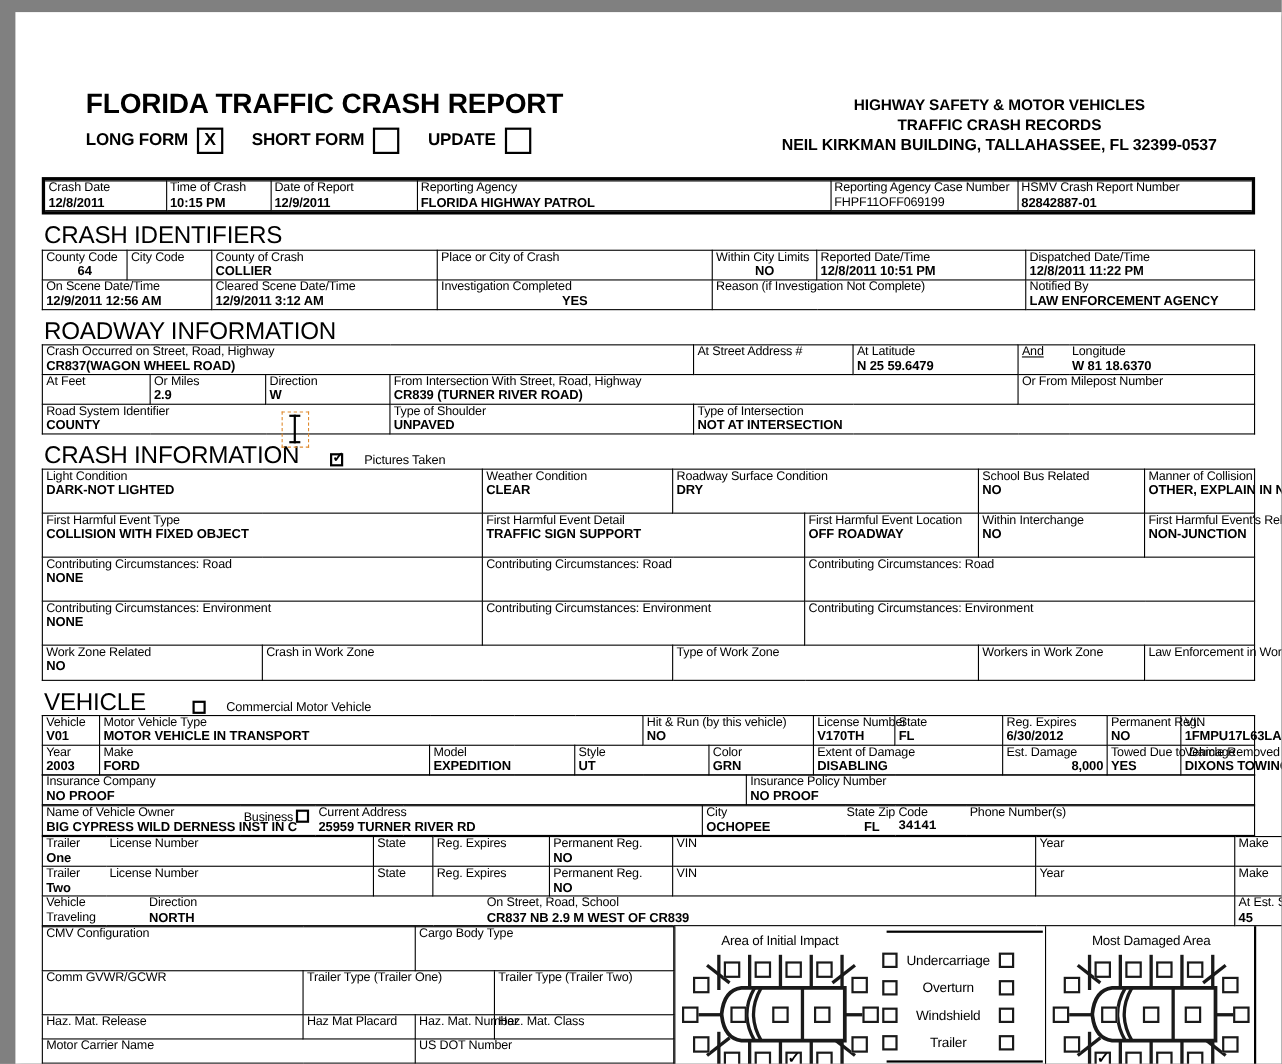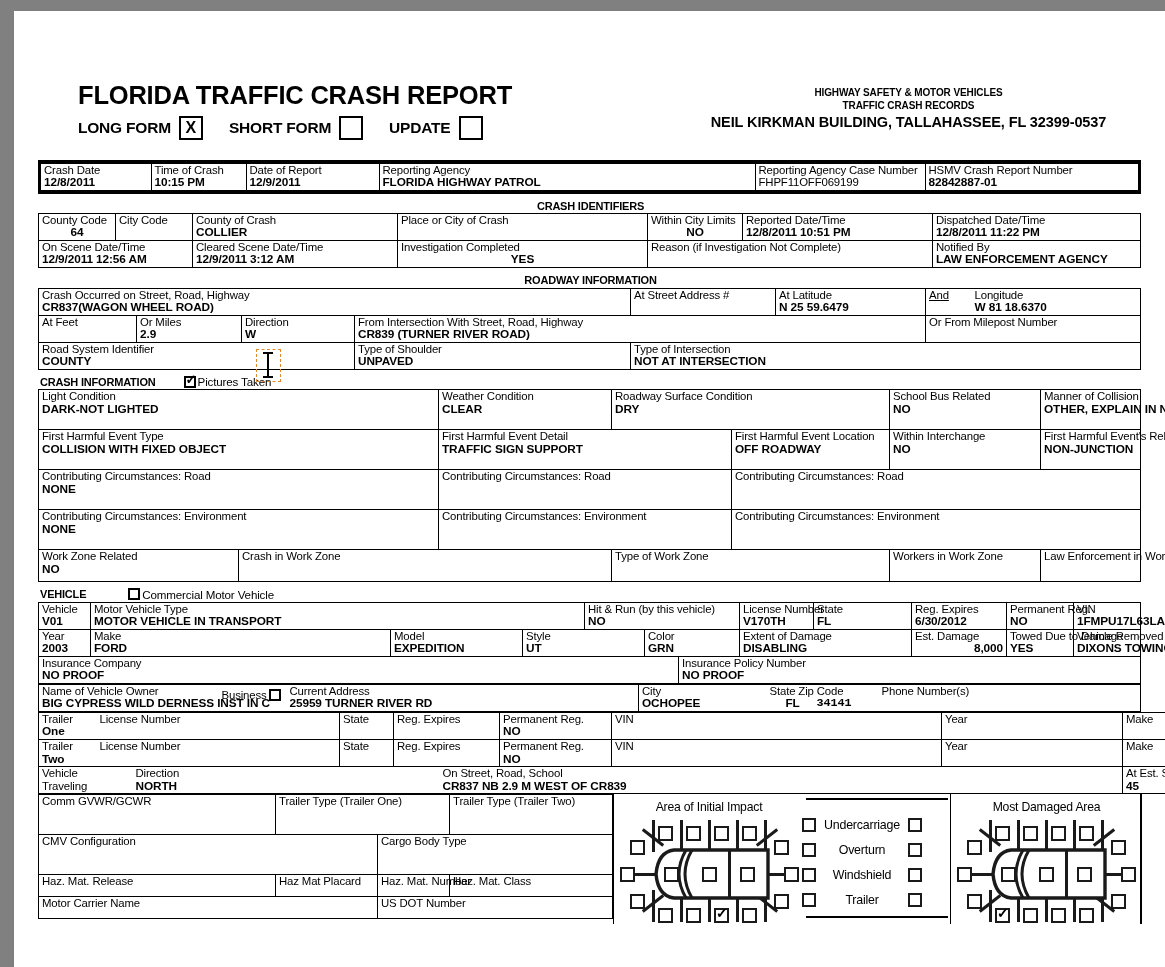--- a/index.html
+++ b/index.html
@@ -35,31 +35,31 @@
   .formrow { display: flex; align-items: center; gap: 0; }
   .formrow .lbl {
     font-size: 15.5px; font-weight: bold; letter-spacing: -0.2px;
   }
   .tickbox {
     width: 24px; height: 24px; border: 2px solid #000;
     margin: 0 26px 0 8px;
     display: inline-flex; align-items: center; justify-content: center;
     font-size: 16px; font-weight: bold; line-height: 1;
   }
-  .hdr-right .l1 { font-size: 10px; font-weight: bold; letter-spacing: -0.1px; line-height: 1.28;}
+  .hdr-right .l1 { font-size: 14px; font-weight: bold; letter-spacing: -0.1px; line-height: 1.28;}
   .hdr-right .l3 { font-size: 14.5px; font-weight: bold; letter-spacing: -0.1px; line-height: 1.28;}
 
   
   .sec-title {
-    font-size: 11px; font-weight: bold; letter-spacing: -0.2px;
-    margin: 7px 0 1px 2px; line-height: 1.05; text-align: center;
+    font-size: 22px; font-weight: normal; letter-spacing: -0.2px;
+    margin: 7px 0 1px 2px; line-height: 1.05;
   }
   .sec-title-row { display: flex; align-items: flex-end; }
   .sec-title-row .cb-inline {
-    display: flex; align-items: center; gap: 2px;
+    display: flex; align-items: center; gap: 19px;
     margin-left: 16px; margin-bottom: 1px;
   }
   .grid { border-collapse: collapse; width: 100%; table-layout: fixed; }
   .grid td {
     border: 1px solid #000;
     padding: 0px 3px 1px 3px;
     vertical-align: top;
     line-height: 1.08;
     height: 22px;
   }
@@ -745,39 +745,39 @@
     <div style="width:575px;">
       <table class="grid">
         <colgroup>
           <col style="width:237px">
               <col style="width:102px">
               <col style="width:72px">
               <col style="width:auto">
         </colgroup>
         <tbody>
               <tr style="height:40px;">
+          <td colspan="2" style="height:40px;">
+            <span class="fl">CMV Configuration</span>
+            <span class="fv"></span>
+          </td>
+          <td colspan="2" style="height:40px;">
+            <span class="fl">Cargo Body Type</span>
+            <span class="fv"></span>
+          </td>
+        </tr>
+        <tr style="height:40px;">
           <td style="height:40px;">
             <span class="fl">Comm GVWR/GCWR</span>
             <span class="fv"></span>
           </td>
           <td colspan="2" style="height:40px;">
             <span class="fl">Trailer Type (Trailer One)</span>
           </td>
           <td style="height:40px;">
             <span class="fl">Trailer Type (Trailer Two)</span>
-          </td>
-        </tr>
-        <tr style="height:40px;">
-          <td colspan="2" style="height:40px;">
-            <span class="fl">CMV Configuration</span>
-            <span class="fv"></span>
-          </td>
-          <td colspan="2" style="height:40px;">
-            <span class="fl">Cargo Body Type</span>
-            <span class="fv"></span>
           </td>
         </tr>
         <tr>
           <td style="width:112px;">
             <span class="fl">Haz. Mat. Release</span>
           </td>
           <td style="width:195px;">
             <span class="fl">Haz Mat Placard</span>
           </td>
           <td style="width:127px;">

